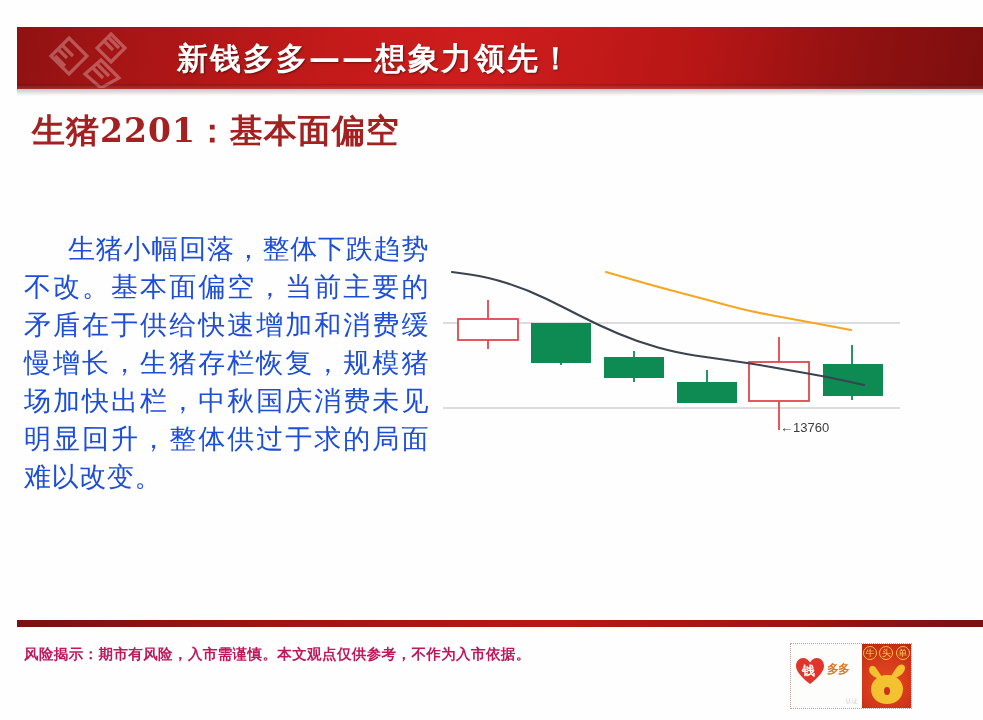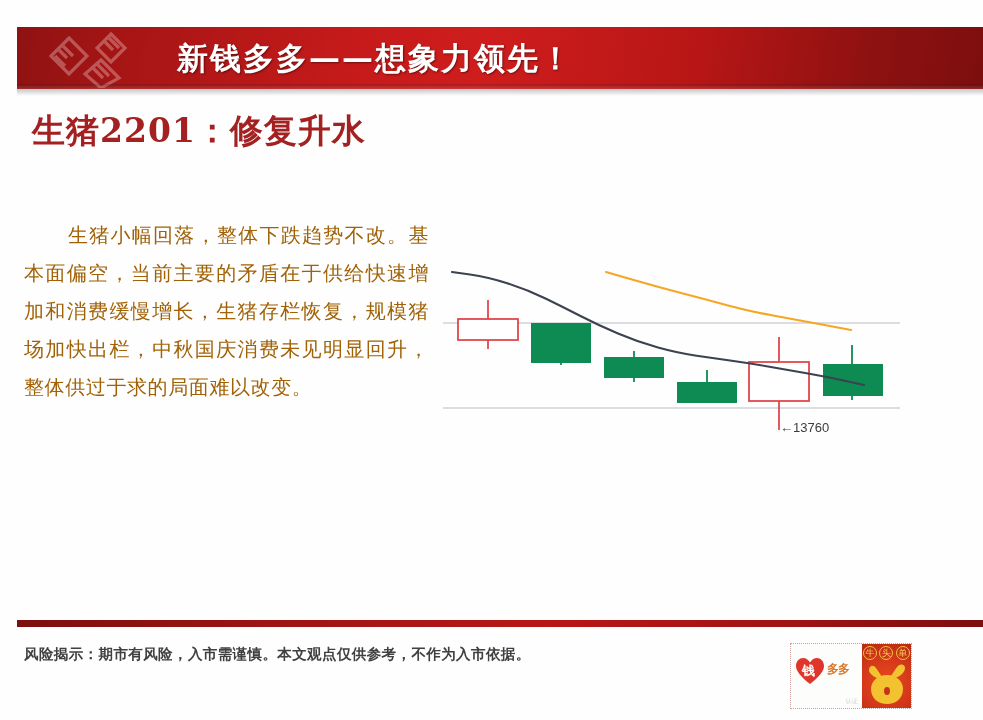--- a/index.html
+++ b/index.html
@@ -63,24 +63,24 @@
     line-height: 1.52;
     letter-spacing: 1px;
     font-family: "DejaVu Serif", serif;
   }
   .slide-title span { display: block; }
   .slide-title .line2 { padding-left: 10px; }
 
   
   .body-text {
     position: absolute;
-    left: 24px; top: 216px;
+    left: 24px; top: 230px;
     width: 405px;
-    color: #a16207;
-    font-size: 20px;
+    color: #1d4ed8;
+    font-size: 27px;
     line-height: 38px;
     text-indent: 44px;
     text-align: justify;
     letter-spacing: .6px;
     font-family: "DejaVu Serif", serif;
   }
 
   
   .chart {
     position: absolute;
@@ -92,21 +92,21 @@
   
   .footer-rule {
     position: absolute;
     left: 17px; top: 620px;
     width: 966px; height: 7px;
     background: linear-gradient(to right, #7c0f0f 0%, #9c1414 25%, #b81717 55%, #a01414 80%, #7c0f0f 100%);
   }
   .footer-note {
     position: absolute;
     left: 24px; top: 645px;
-    color: #404040;
+    color: #be185d;
     font-size: 14.5px;
     font-weight: bold;
     letter-spacing: .4px;
     font-family: "DejaVu Serif", serif;
   }
 
   
   .logo-wrap {
     position: absolute;
     left: 790px; top: 643px;
@@ -176,21 +176,21 @@
         <path d="M20 20 L28 28 M24 16 L34 26 M16 26 L26 36"></path>
         <path d="M66 12 L74 20 M70 8 L80 18"></path>
         <path d="M54 38 L64 48 M58 34 L70 46"></path>
       </g>
     </svg>
     <div class="header-title">新钱多多——想象力领先！</div>
   </div>
   <div class="header-shadow"></div>
 
   <div class="slide-title">
-    <span class="line1">生猪2201：修复升水</span>
+    <span class="line1">生猪2201：基本面偏空</span>
   </div>
 
   <div class="body-text">生猪小幅回落，整体下跌趋势不改。基本面偏空，当前主要的矛盾在于供给快速增加和消费缓慢增长，生猪存栏恢复，规模猪场加快出栏，中秋国庆消费未见明显回升，整体供过于求的局面难以改变。</div>
 
   <div class="chart">
     <svg id="chart-svg" width="470" height="210" viewBox="0 0 470 210">
         <line x1="5" x2="462" y1="75" y2="75" stroke="#b9bcc4" stroke-width="1.2"></line>
         <line x1="5" x2="462" y1="160" y2="160" stroke="#b9bcc4" stroke-width="1.2"></line>
         <line x1="50" x2="50" y1="52" y2="101" stroke="#e0474c" stroke-width="1.8"></line>
         <rect x="20" y="71" width="60" height="21" fill="#ffffff" stroke="#e0474c" stroke-width="1.8"></rect>

